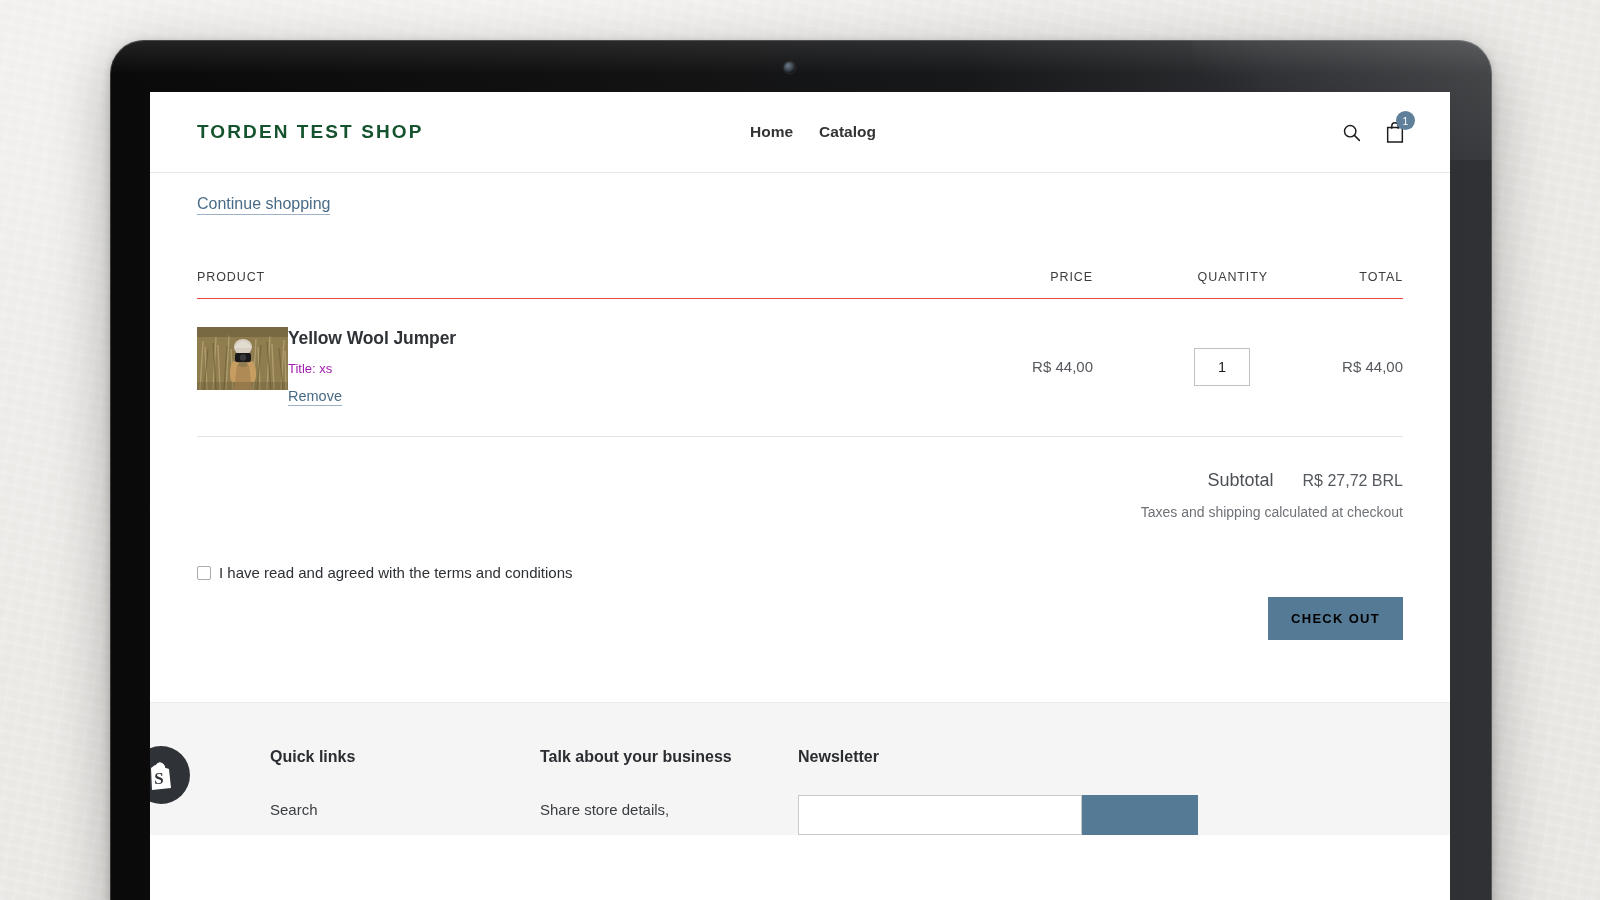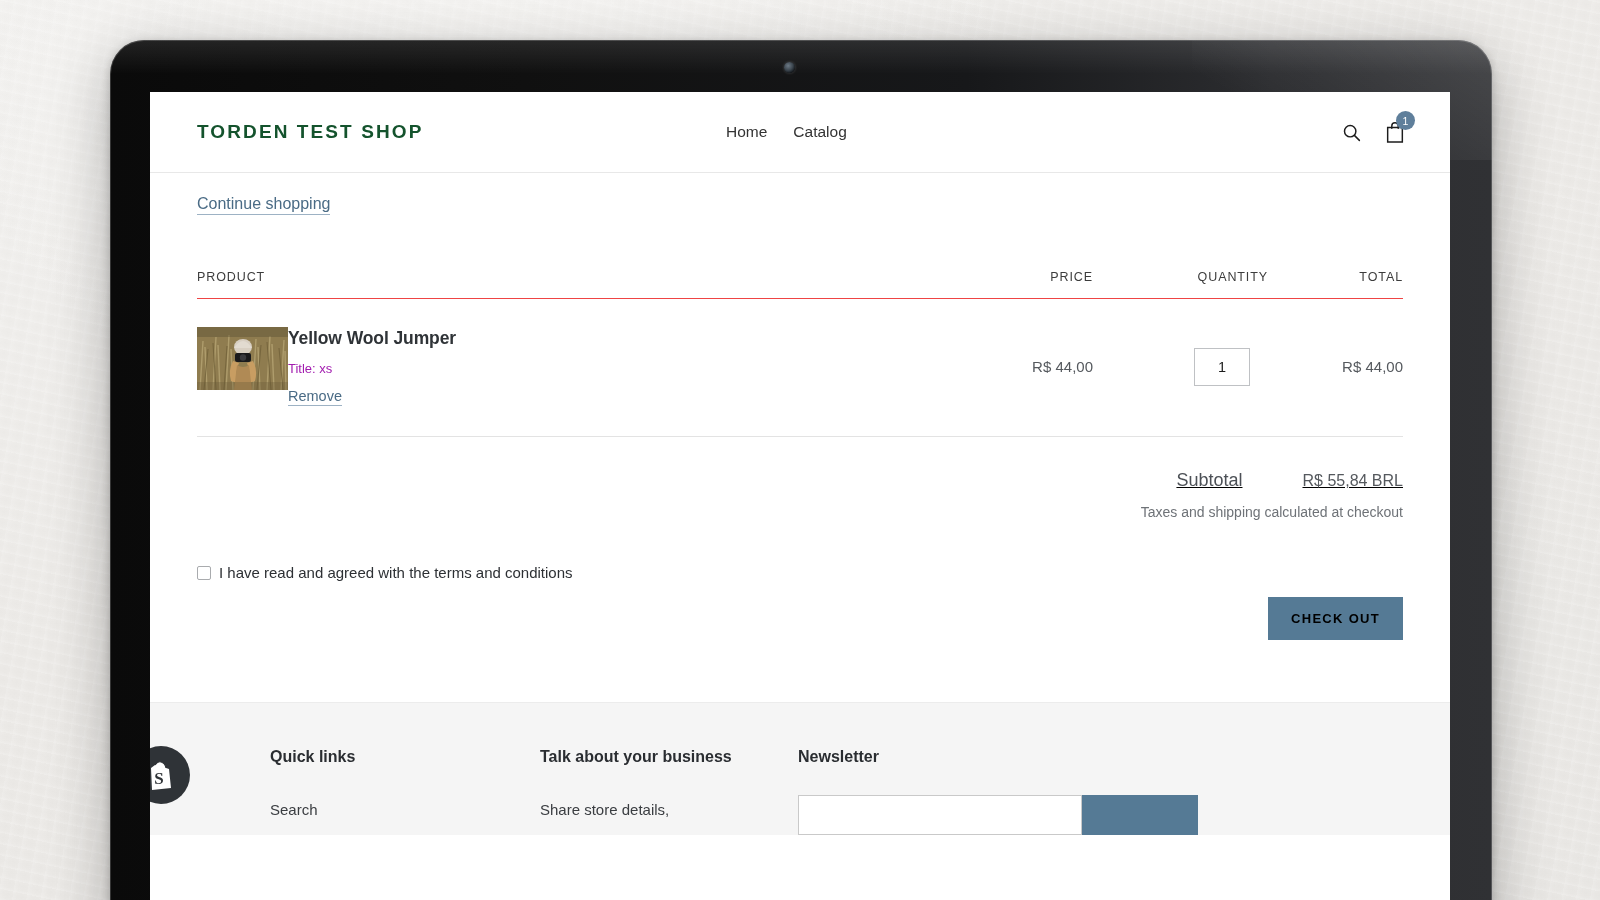--- a/index.html
+++ b/index.html
@@ -107,23 +107,24 @@
   }
   .brand {
     font-size: 19px;
     font-weight: bold;
     letter-spacing: 2.1px;
     color: #14532d;
     white-space: nowrap;
   }
   .nav {
     position: absolute;
-    left: 576px;
+    left: 600px;
     display: flex;
     gap: 26px;
+    font-weight: bold;
   }
   .nav a {
     font-size: 15.5px;
     color: #333333;
     text-decoration: none;
   }
   .header-actions {
     position: absolute;
     right: 44px;
     display: flex;
@@ -271,22 +272,21 @@
 
   
   .totals {
     margin-top: 33px;
     text-align: right;
   }
   .subtotal-line {
     display: flex;
     justify-content: flex-end;
     align-items: baseline;
-    gap: 60px;
-    text-decoration: underline;
+    gap: 29px;
   }
   .subtotal-label {
     font-size: 18px;
     color: #4c5056;
   }
   .subtotal-value {
     font-size: 16px;
     color: #55595e;
   }
   .tax-note {
@@ -500,21 +500,21 @@
             <input class="qty-input" type="text" value="1" style="">
           </div>
 
           <div class="total-cell">R$ 44,00</div>
         </div>
       </section>
 
       <section class="totals">
         <div class="subtotal-line">
           <span class="subtotal-label">Subtotal</span>
-          <span class="subtotal-value">R$ 55,84 BRL</span>
+          <span class="subtotal-value">R$ 27,72 BRL</span>
         </div>
         <div class="tax-note">Taxes and shipping calculated at checkout</div>
 
         <div class="terms-row">
           <span class="terms-checkbox"></span>
           <span class="terms-label">I have read and agreed with the terms and conditions</span>
         </div>
 
         <div class="checkout-row">
           <button class="checkout-btn">CHECK OUT</button>

